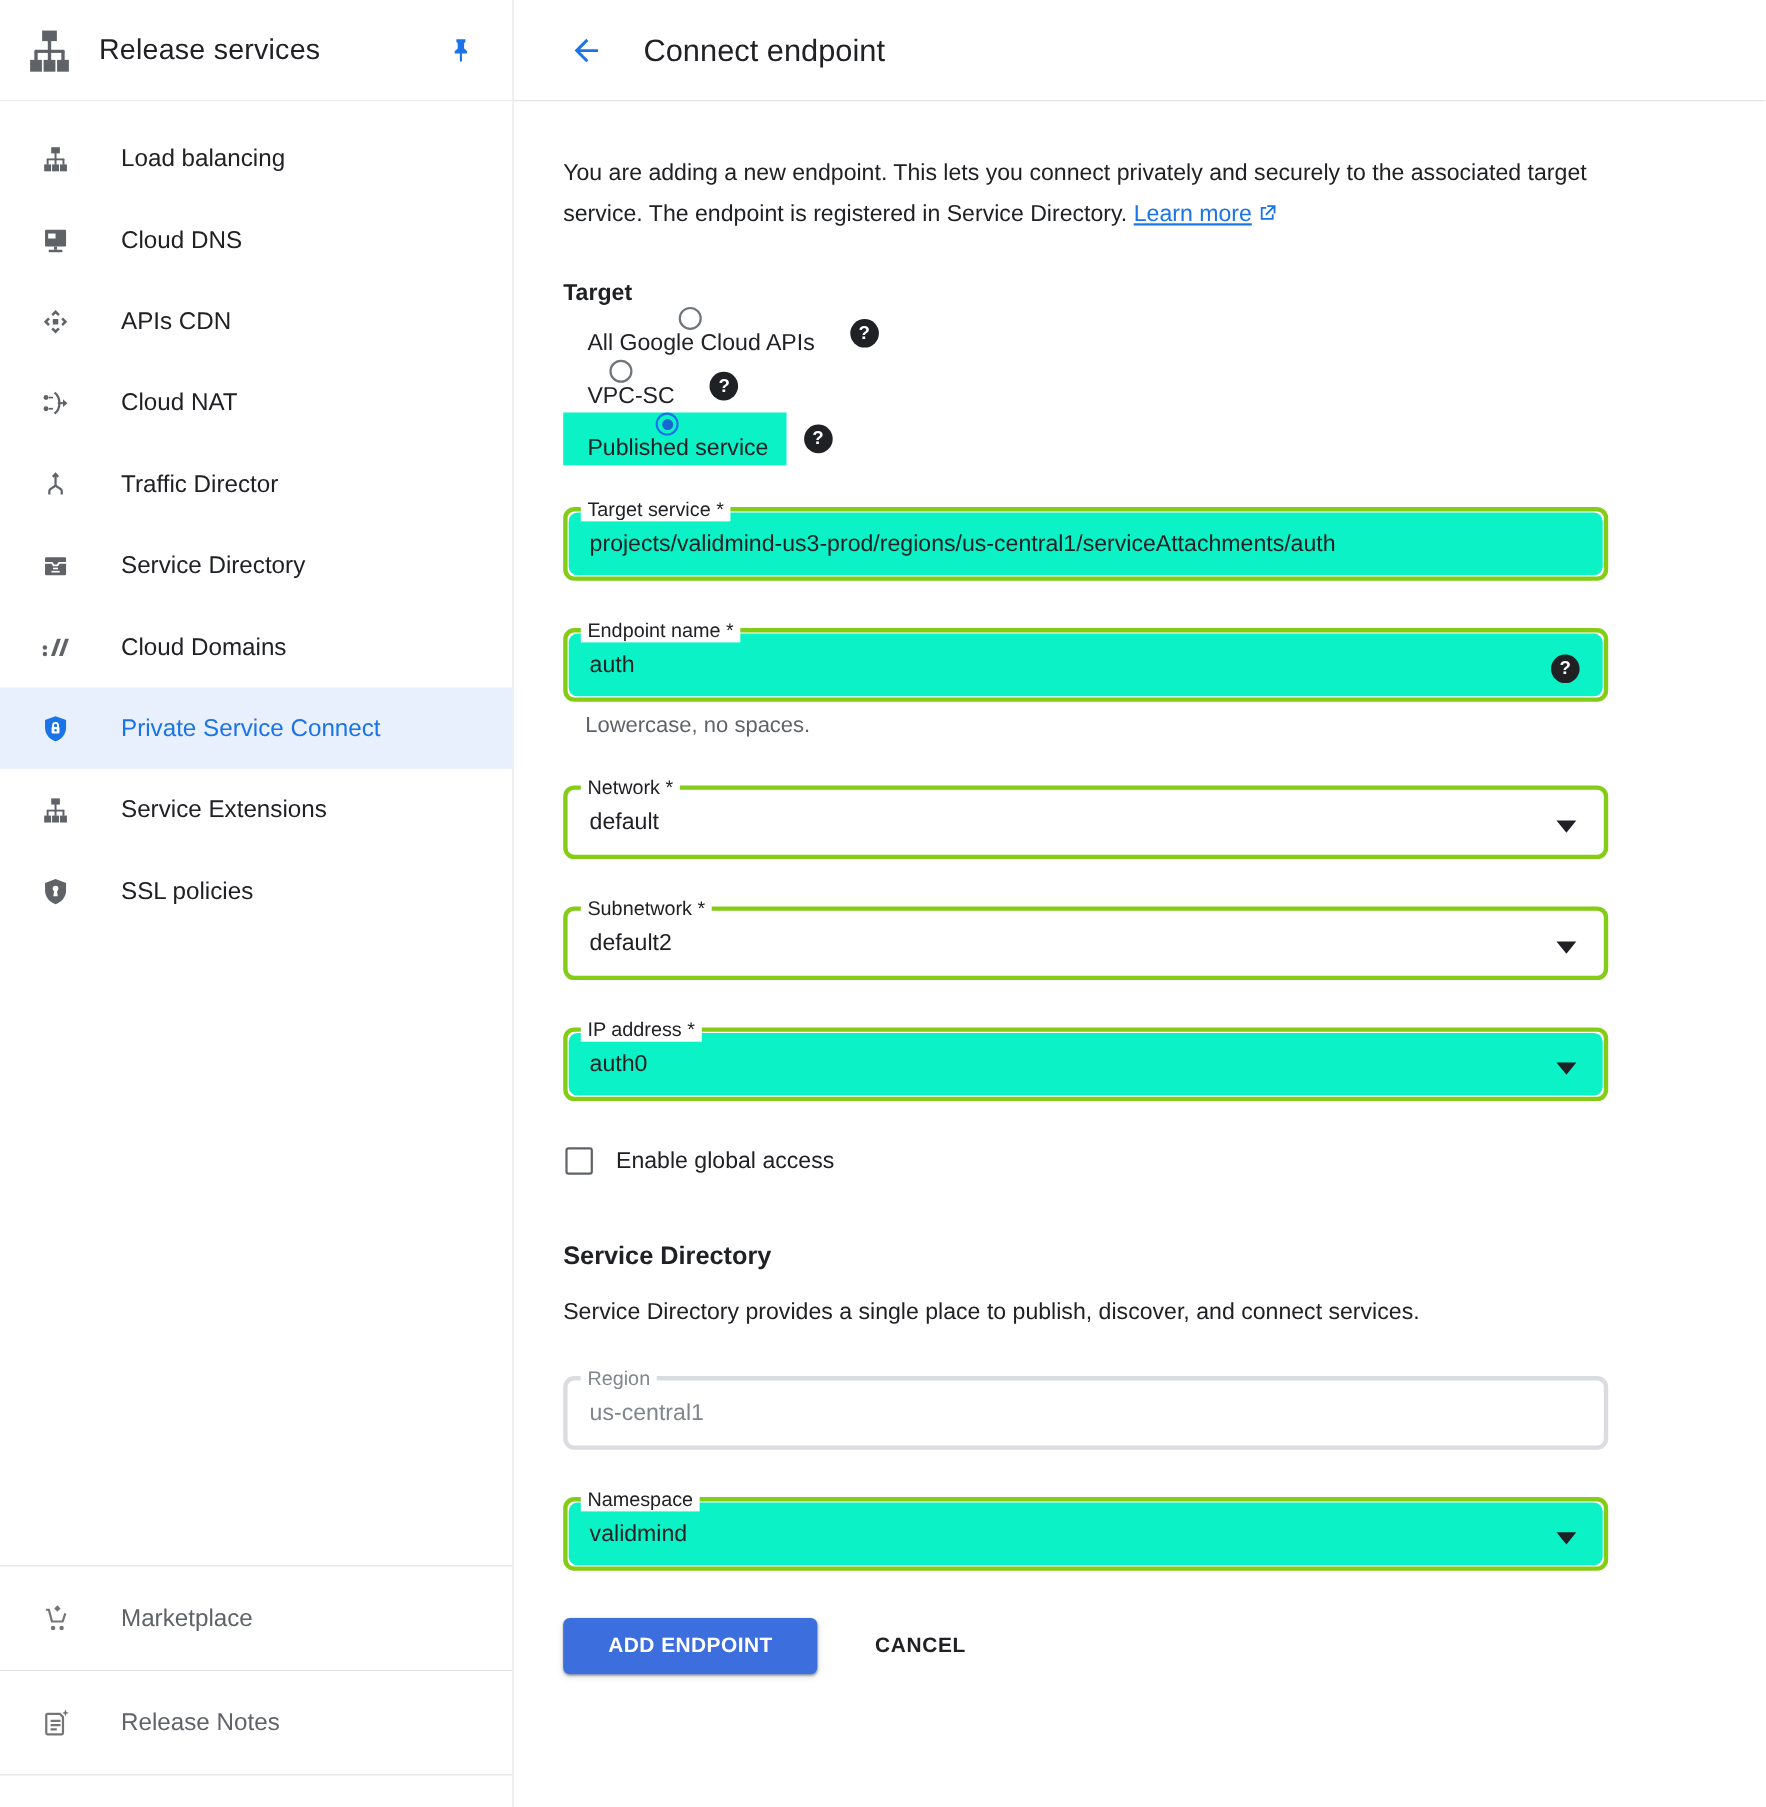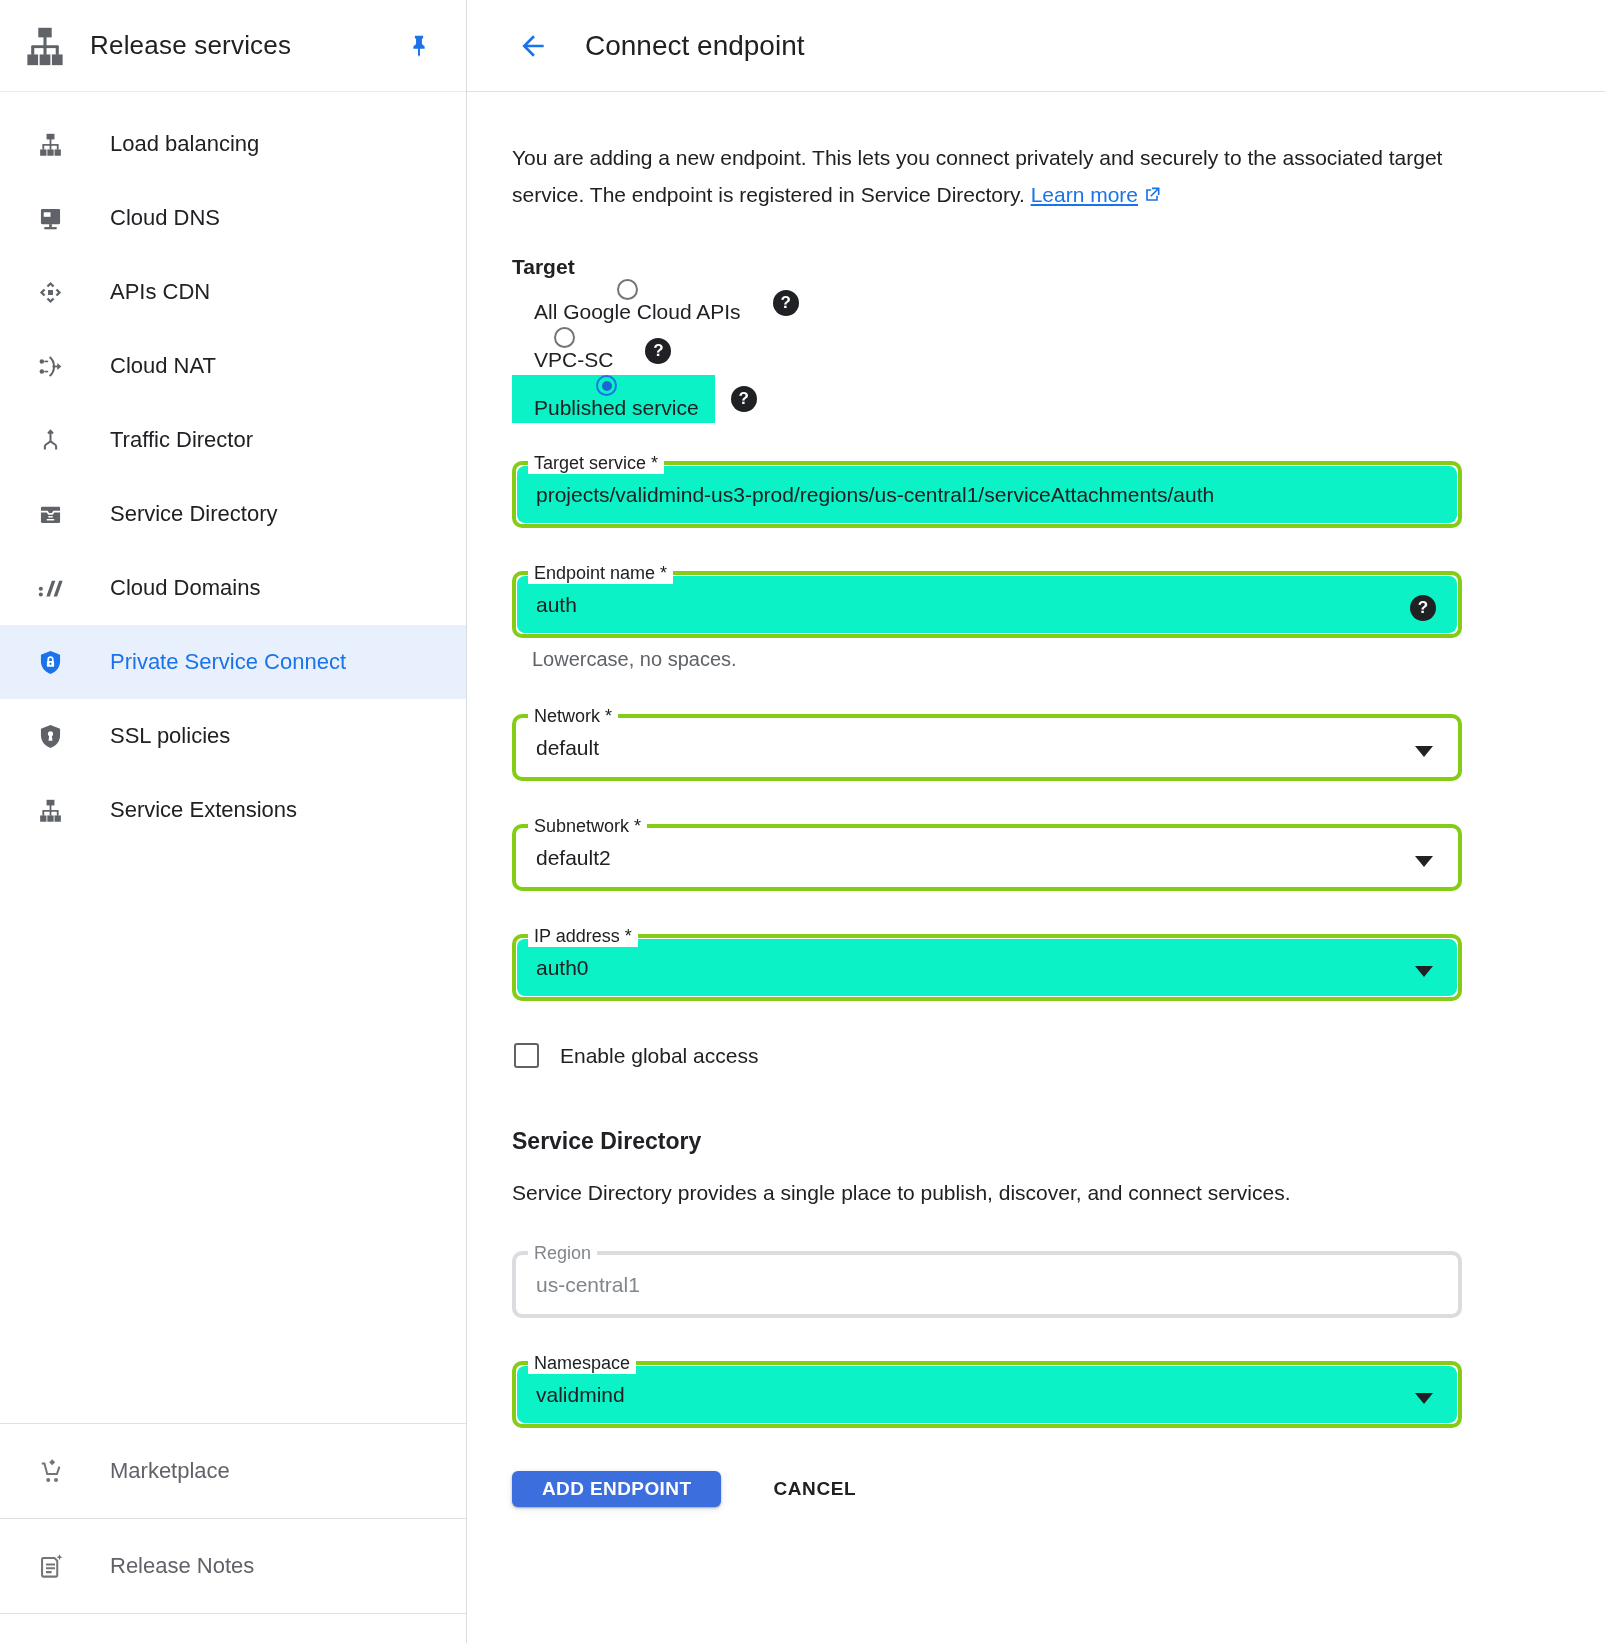--- a/index.html
+++ b/index.html
@@ -71,21 +71,21 @@
 
   .cb-row { margin-top:42px; display:flex; align-items:center; }
   .cb { width:25px; height:25px; border:2px solid #5f6368; border-radius:3px; margin-left:2px;
     background:#fff; cursor:pointer; flex:none; }
   .cb-lbl { margin-left:21px; font-size:21px; }
 
   .sd-h { margin-top:60px; font-size:23px; font-weight:700; }
   .sd-desc { margin-top:26px; font-size:21px; width:945px; }
 
   .btn-row { margin-top:43px; display:flex; align-items:center; }
-  .btn-primary { height:36px; padding:0 30px; background:var(--btn); color:#fff; border:none;
+  .btn-primary { height:51px; padding:0 41px; background:var(--btn); color:#fff; border:none;
     border-radius:6px; font-family:"Liberation Sans",sans-serif; font-size:19px; font-weight:700;
     letter-spacing:.4px; cursor:pointer; box-shadow:0 1px 2px rgba(0,0,0,.3),0 2px 6px rgba(60,64,67,.15); }
   .btn-cancel { margin-left:52px; background:none; border:none; font-family:"Liberation Sans",sans-serif;
     font-size:19px; font-weight:700; letter-spacing:.6px; color:#202124; cursor:pointer; }
 
   svg { display:block; width:100%; height:100%; }
 </style>
 </head>
 <body>
 
@@ -217,44 +217,44 @@
             <rect x="8.8" y="10.6" width="6.4" height="5.2" rx="0.8" fill="#fff"></rect>
             <circle cx="12" cy="13.2" r="1" fill="#1a73e8"></circle>
           </svg>
         </span>
         <span class="lbl">Private Service Connect</span>
       </div>
 
       <div class="side-item">
         <span class="ic">
           <svg viewBox="0 0 24 24" fill="currentColor">
-            <path d="M12 1.8l8.5 3.2v6.2c0 5-3.6 9.6-8.5 11-4.9-1.4-8.5-6-8.5-11V5z"></path>
-            <circle cx="12" cy="9.6" r="2.3" fill="#fff"></circle>
-            <path d="M10.9 11.2h2.2l.7 4.6h-3.6z" fill="#fff"></path>
-          </svg>
-        </span>
-        <span class="lbl">SSL policies</span>
-      </div>
-
-      <div class="side-item">
-        <span class="ic">
-          <svg viewBox="0 0 24 24" fill="currentColor">
             <rect x="8.5" y="2.5" width="7" height="5"></rect>
               <rect x="11.2" y="7" width="1.6" height="5.5"></rect>
             <rect x="5" y="11.6" width="14" height="1.5"></rect>
               <rect x="4.8" y="12" width="1.6" height="4.6"></rect>
             <rect x="11.2" y="12" width="1.6" height="4.6"></rect>
               <rect x="17.6" y="12" width="1.6" height="4.6"></rect>
             <rect x="2.8" y="16.4" width="5.6" height="5.6"></rect>
               <rect x="9.2" y="16.4" width="5.6" height="5.6"></rect>
             <rect x="15.6" y="16.4" width="5.6" height="5.6"></rect>
           </svg>
         </span>
         <span class="lbl">Service Extensions</span>
       </div>
+
+      <div class="side-item">
+        <span class="ic">
+          <svg viewBox="0 0 24 24" fill="currentColor">
+            <path d="M12 1.8l8.5 3.2v6.2c0 5-3.6 9.6-8.5 11-4.9-1.4-8.5-6-8.5-11V5z"></path>
+            <circle cx="12" cy="9.6" r="2.3" fill="#fff"></circle>
+            <path d="M10.9 11.2h2.2l.7 4.6h-3.6z" fill="#fff"></path>
+          </svg>
+        </span>
+        <span class="lbl">SSL policies</span>
+      </div>
     </div>
 
     <div class="side-footer">
       <div class="side-foot-item">
         <span class="ic">
           <svg viewBox="0 0 24 24" fill="currentColor">
             <path d="M4.2 4.8h2.4l2.5 9.5h8.6l2.2-6.6" fill="none" stroke="currentColor" stroke-width="1.8"></path>
             <circle cx="10" cy="19.6" r="1.8"></circle>
               <circle cx="16.9" cy="19.6" r="1.8"></circle>
             <path d="M13.5 1.2l2.6 2.6-2.6 2.6-2.6-2.6z"></path>

